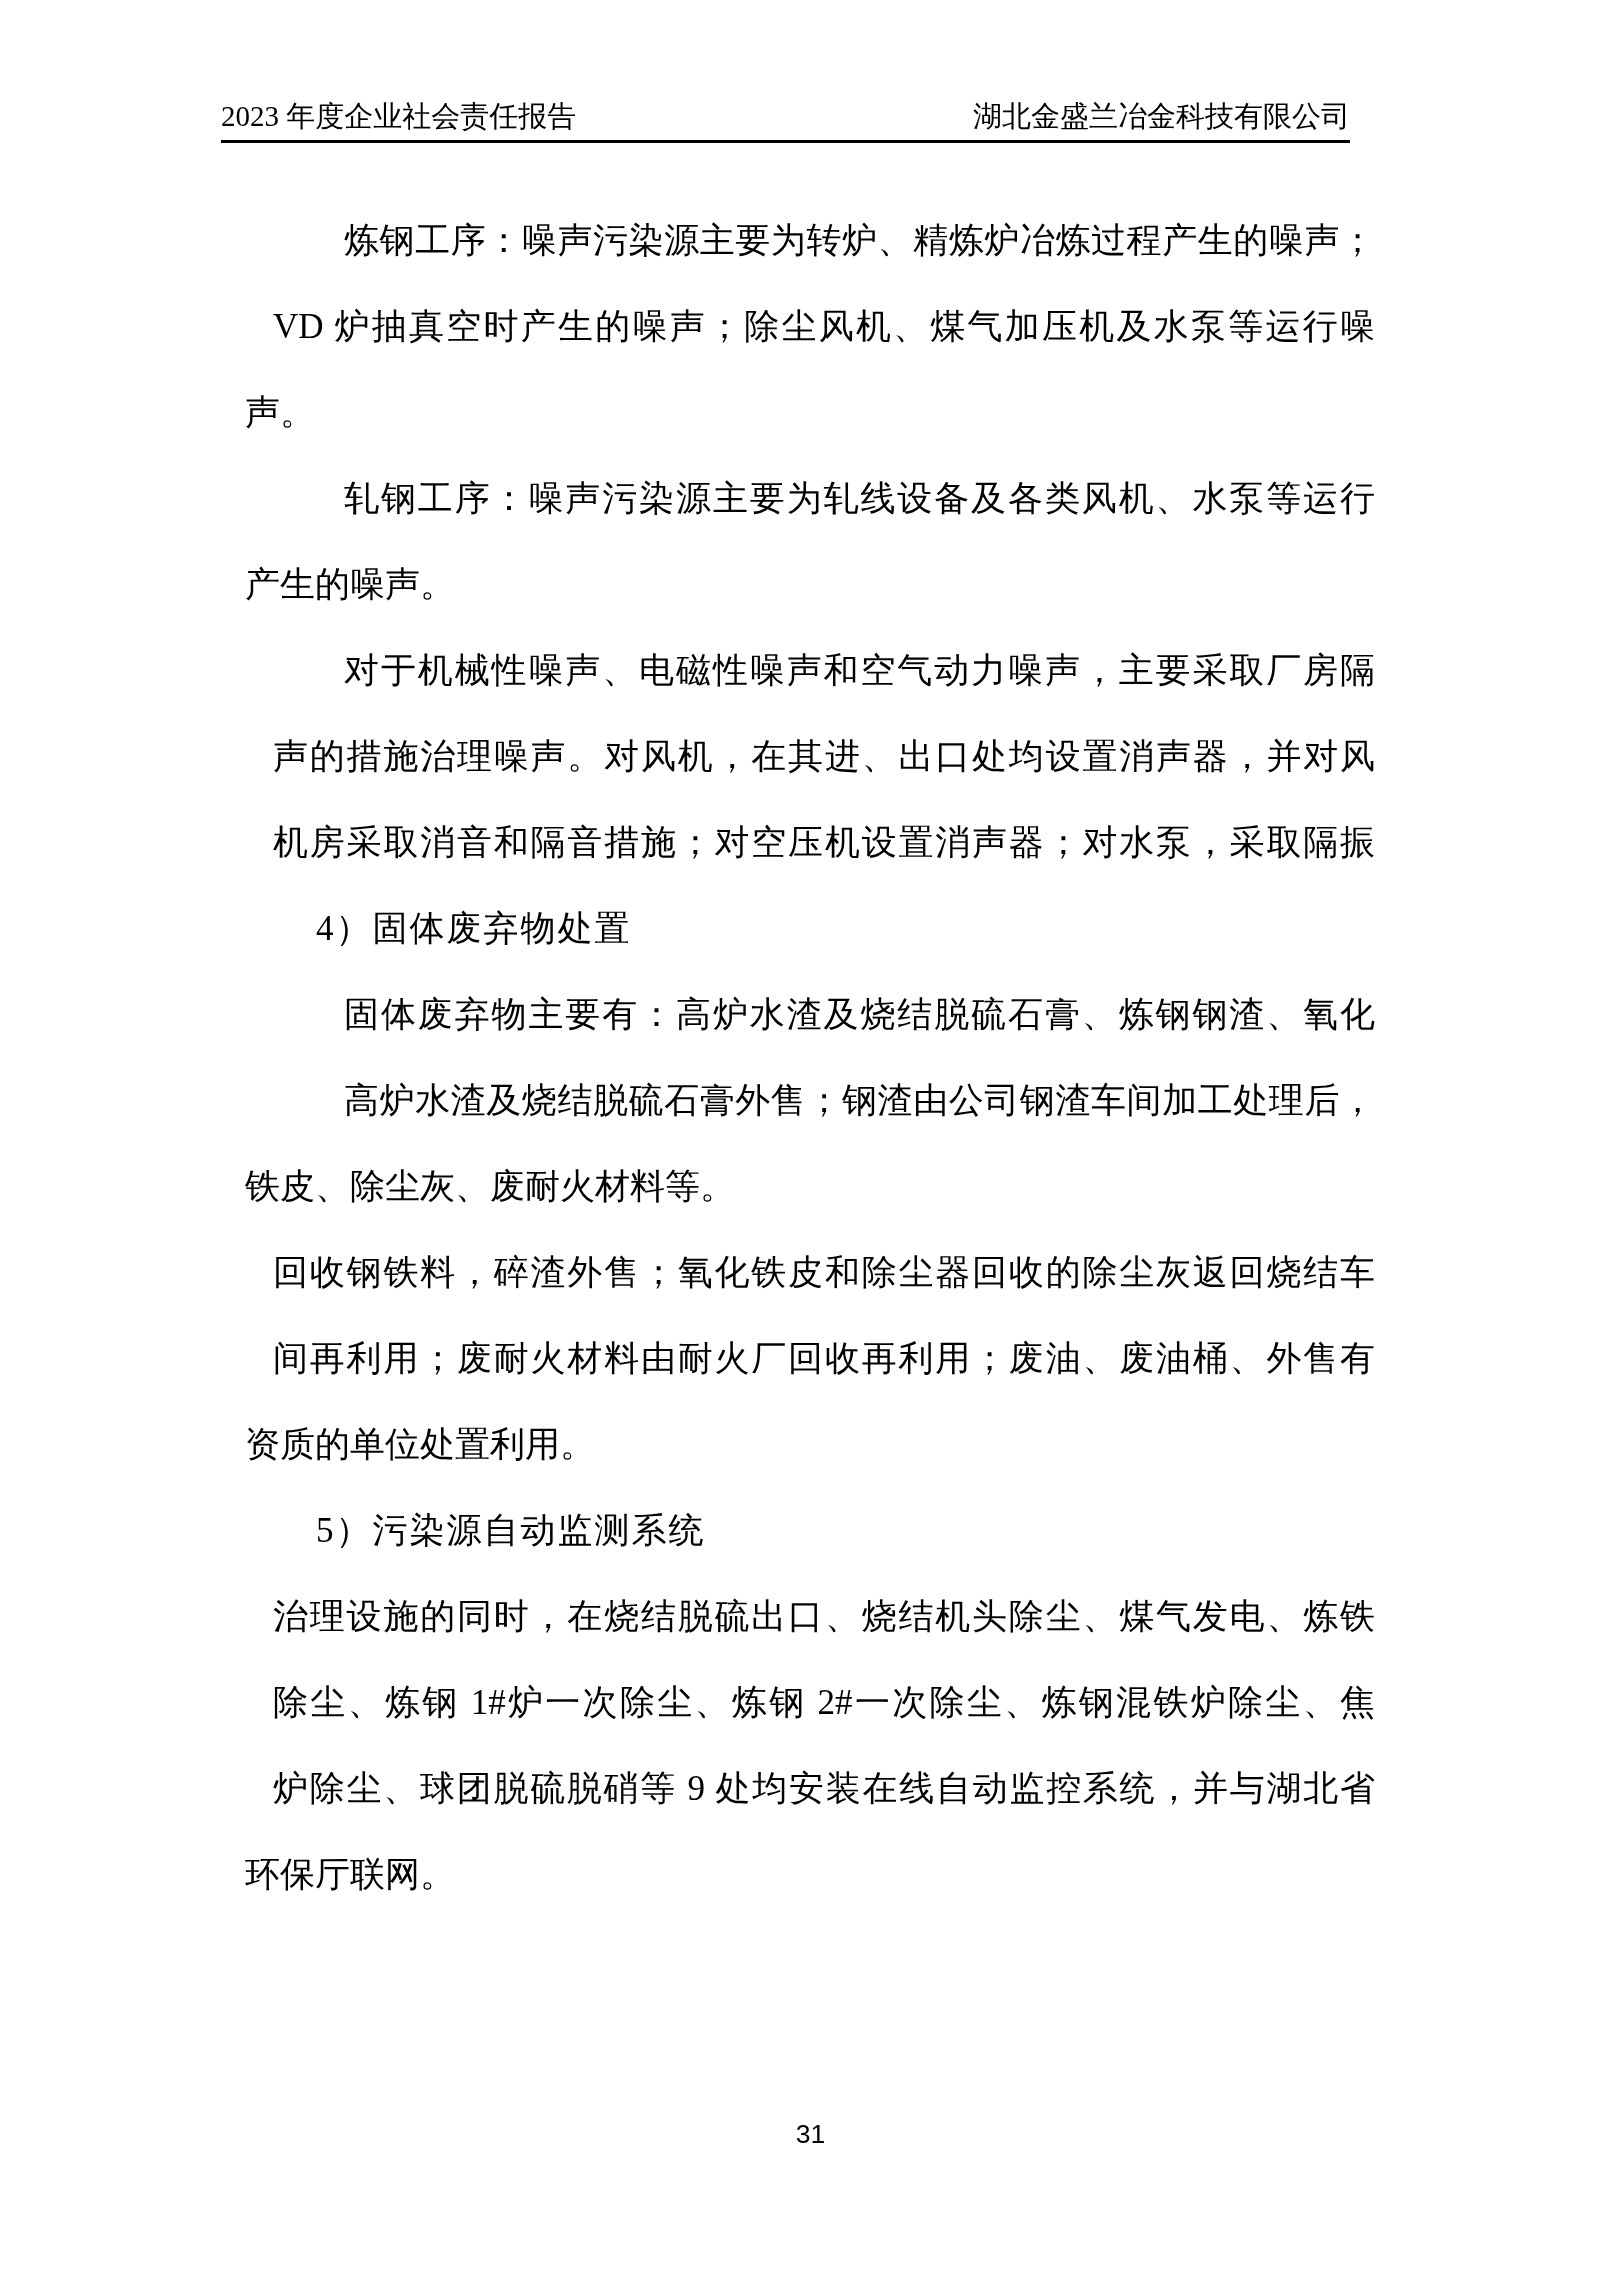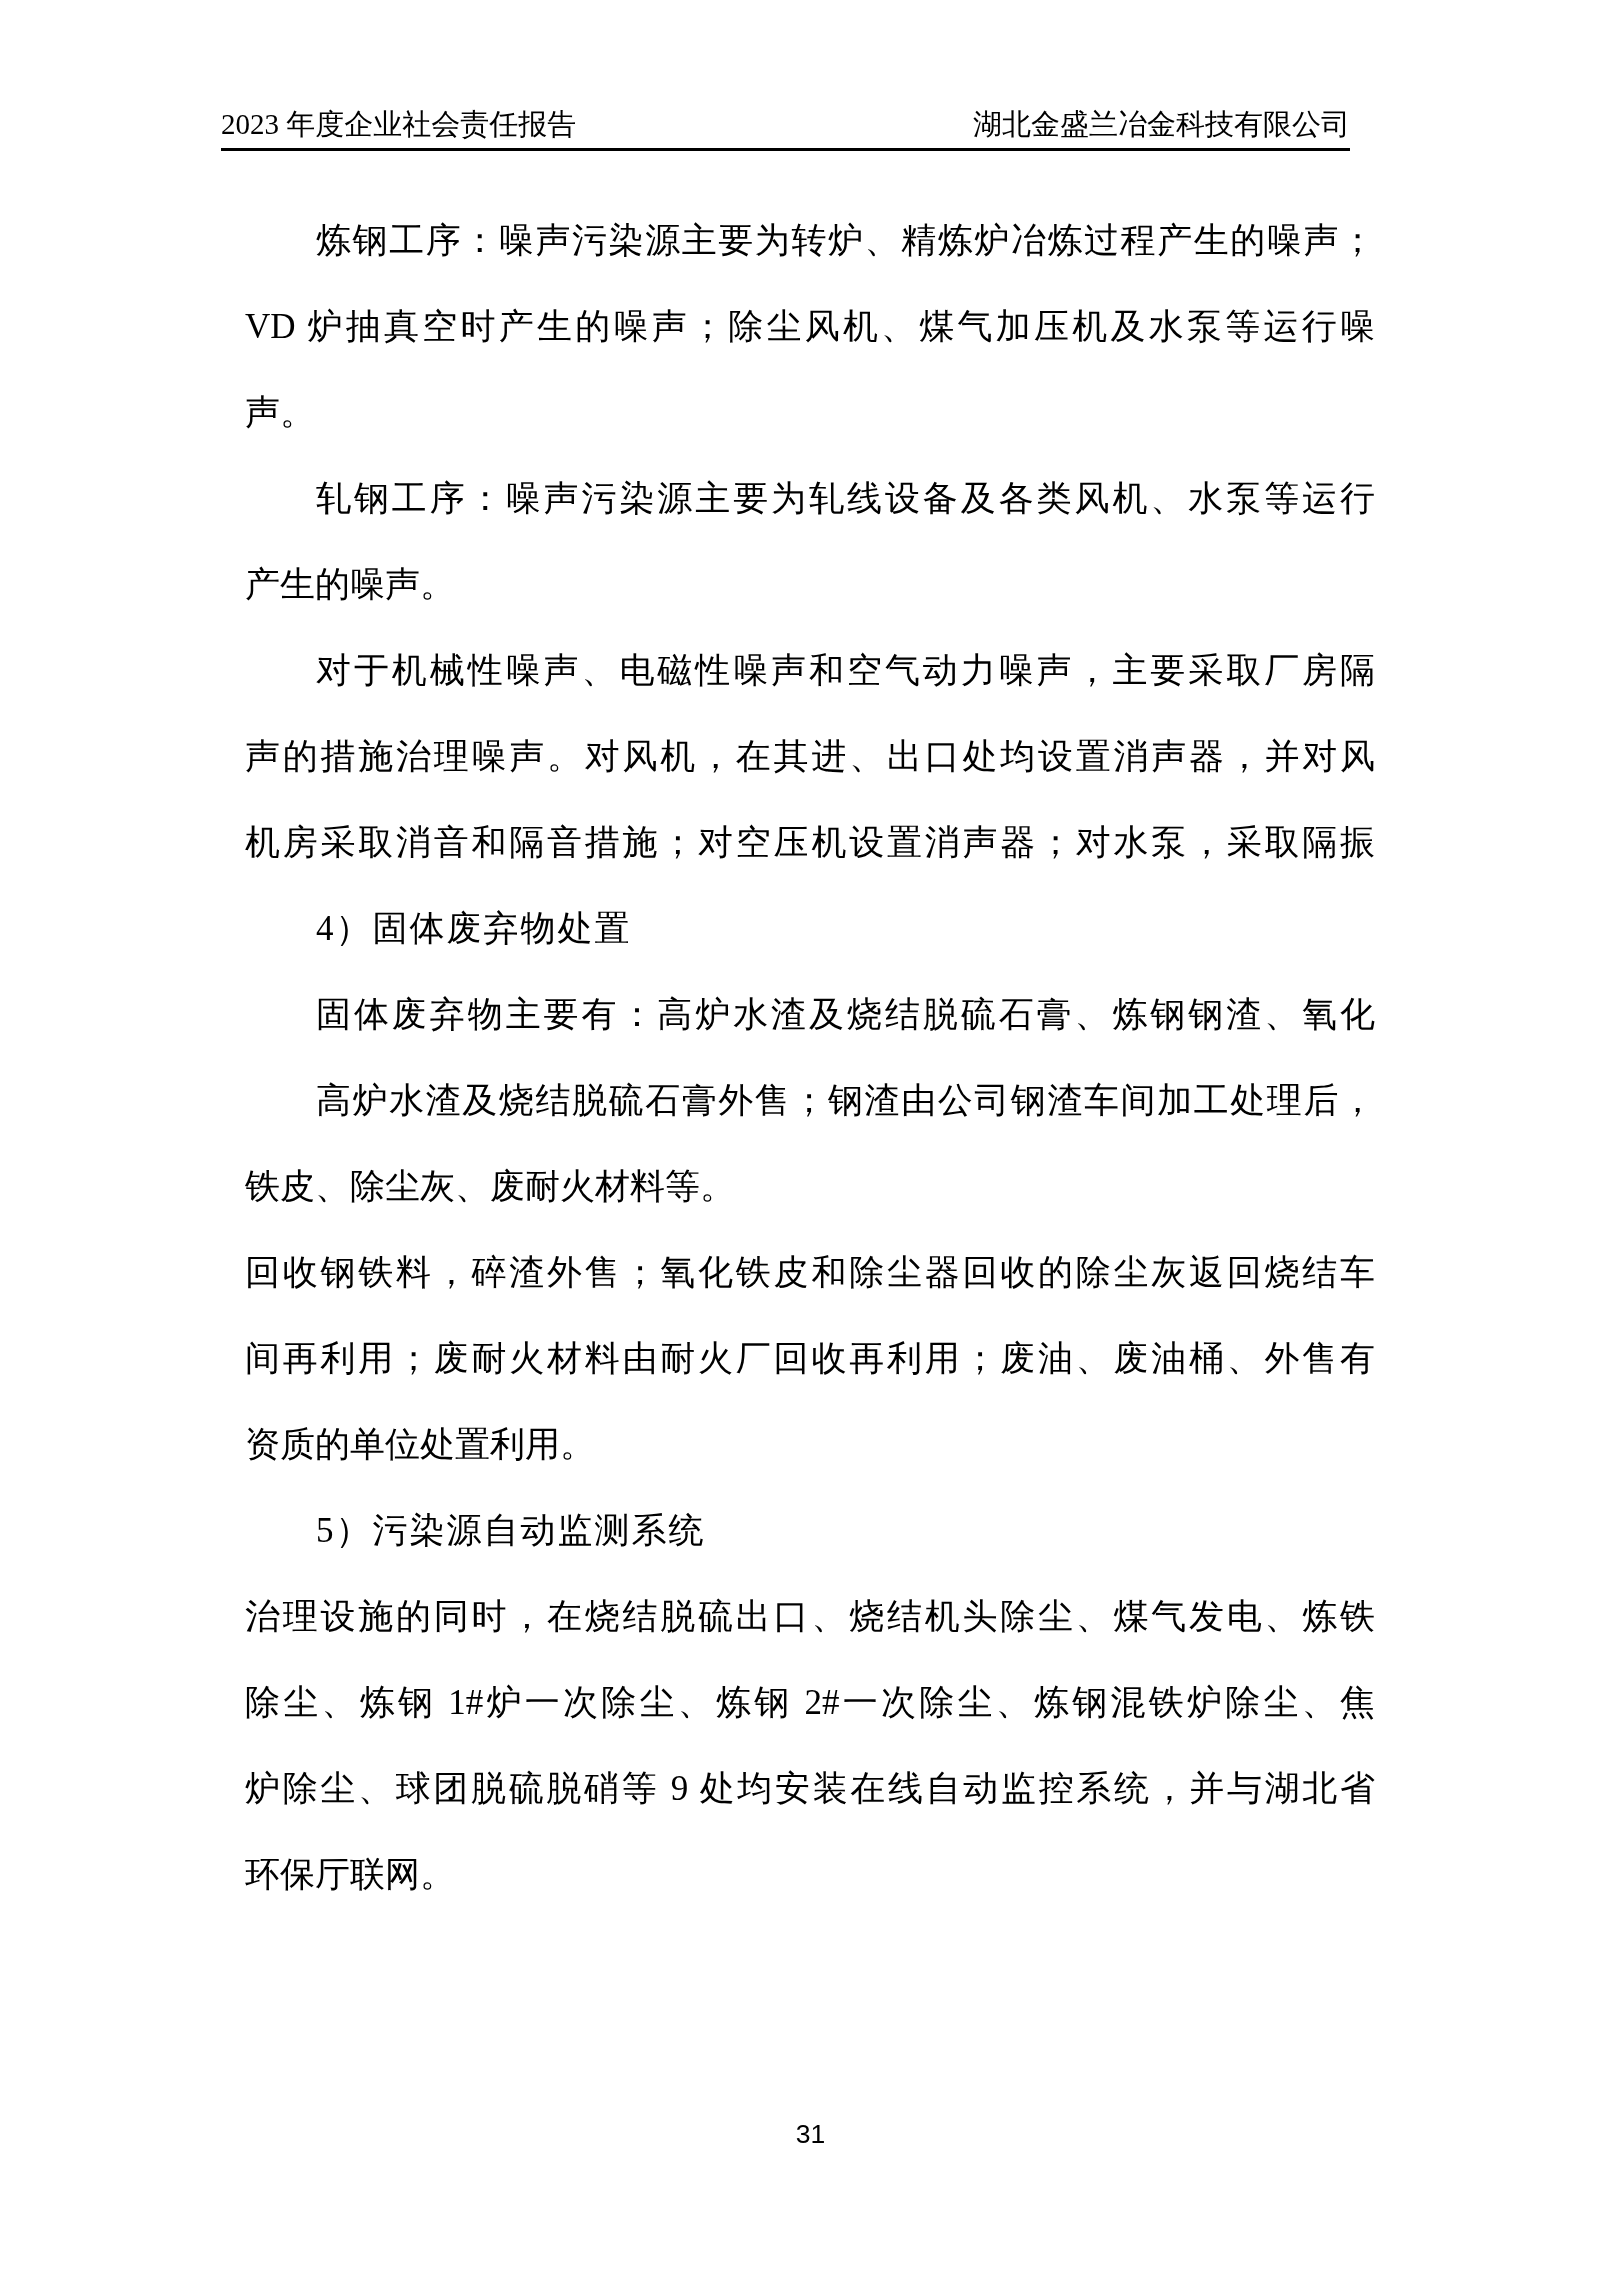--- a/index.html
+++ b/index.html
@@ -8,21 +8,21 @@
     width:1621px;height:2293px;
     margin:0 auto;
     background:#ffffff;
     color:#000;
     font-family:"Liberation Serif","DejaVu Serif",serif;
     overflow:hidden;
   }
   
   .header{
     position:absolute;
-    left:221px;top:108px;
+    left:221px;top:100px;
     width:1129px;
     display:flex;
     justify-content:space-between;
     align-items:flex-end;
     padding-bottom:6.9px;
     border-bottom:3.9px solid #000;
     font-size:29px;
     line-height:33px;
     white-space:nowrap;
   }
@@ -34,20 +34,21 @@
   }
   .line{
     height:86px;
     line-height:86px;
     font-size:35px;
     text-align:left;
   }
   .line.full{
     text-align:justify;
     text-align-last:justify;
+    margin-left:28px;
   }
   .line.indent{ text-indent:71px; }
   .line.heading{ font-weight:normal; letter-spacing:2px; }
   
   .footer{
     position:absolute;
     left:0;top:2119px;
     width:100%;
     text-align:center;
     font-size:26.5px;

